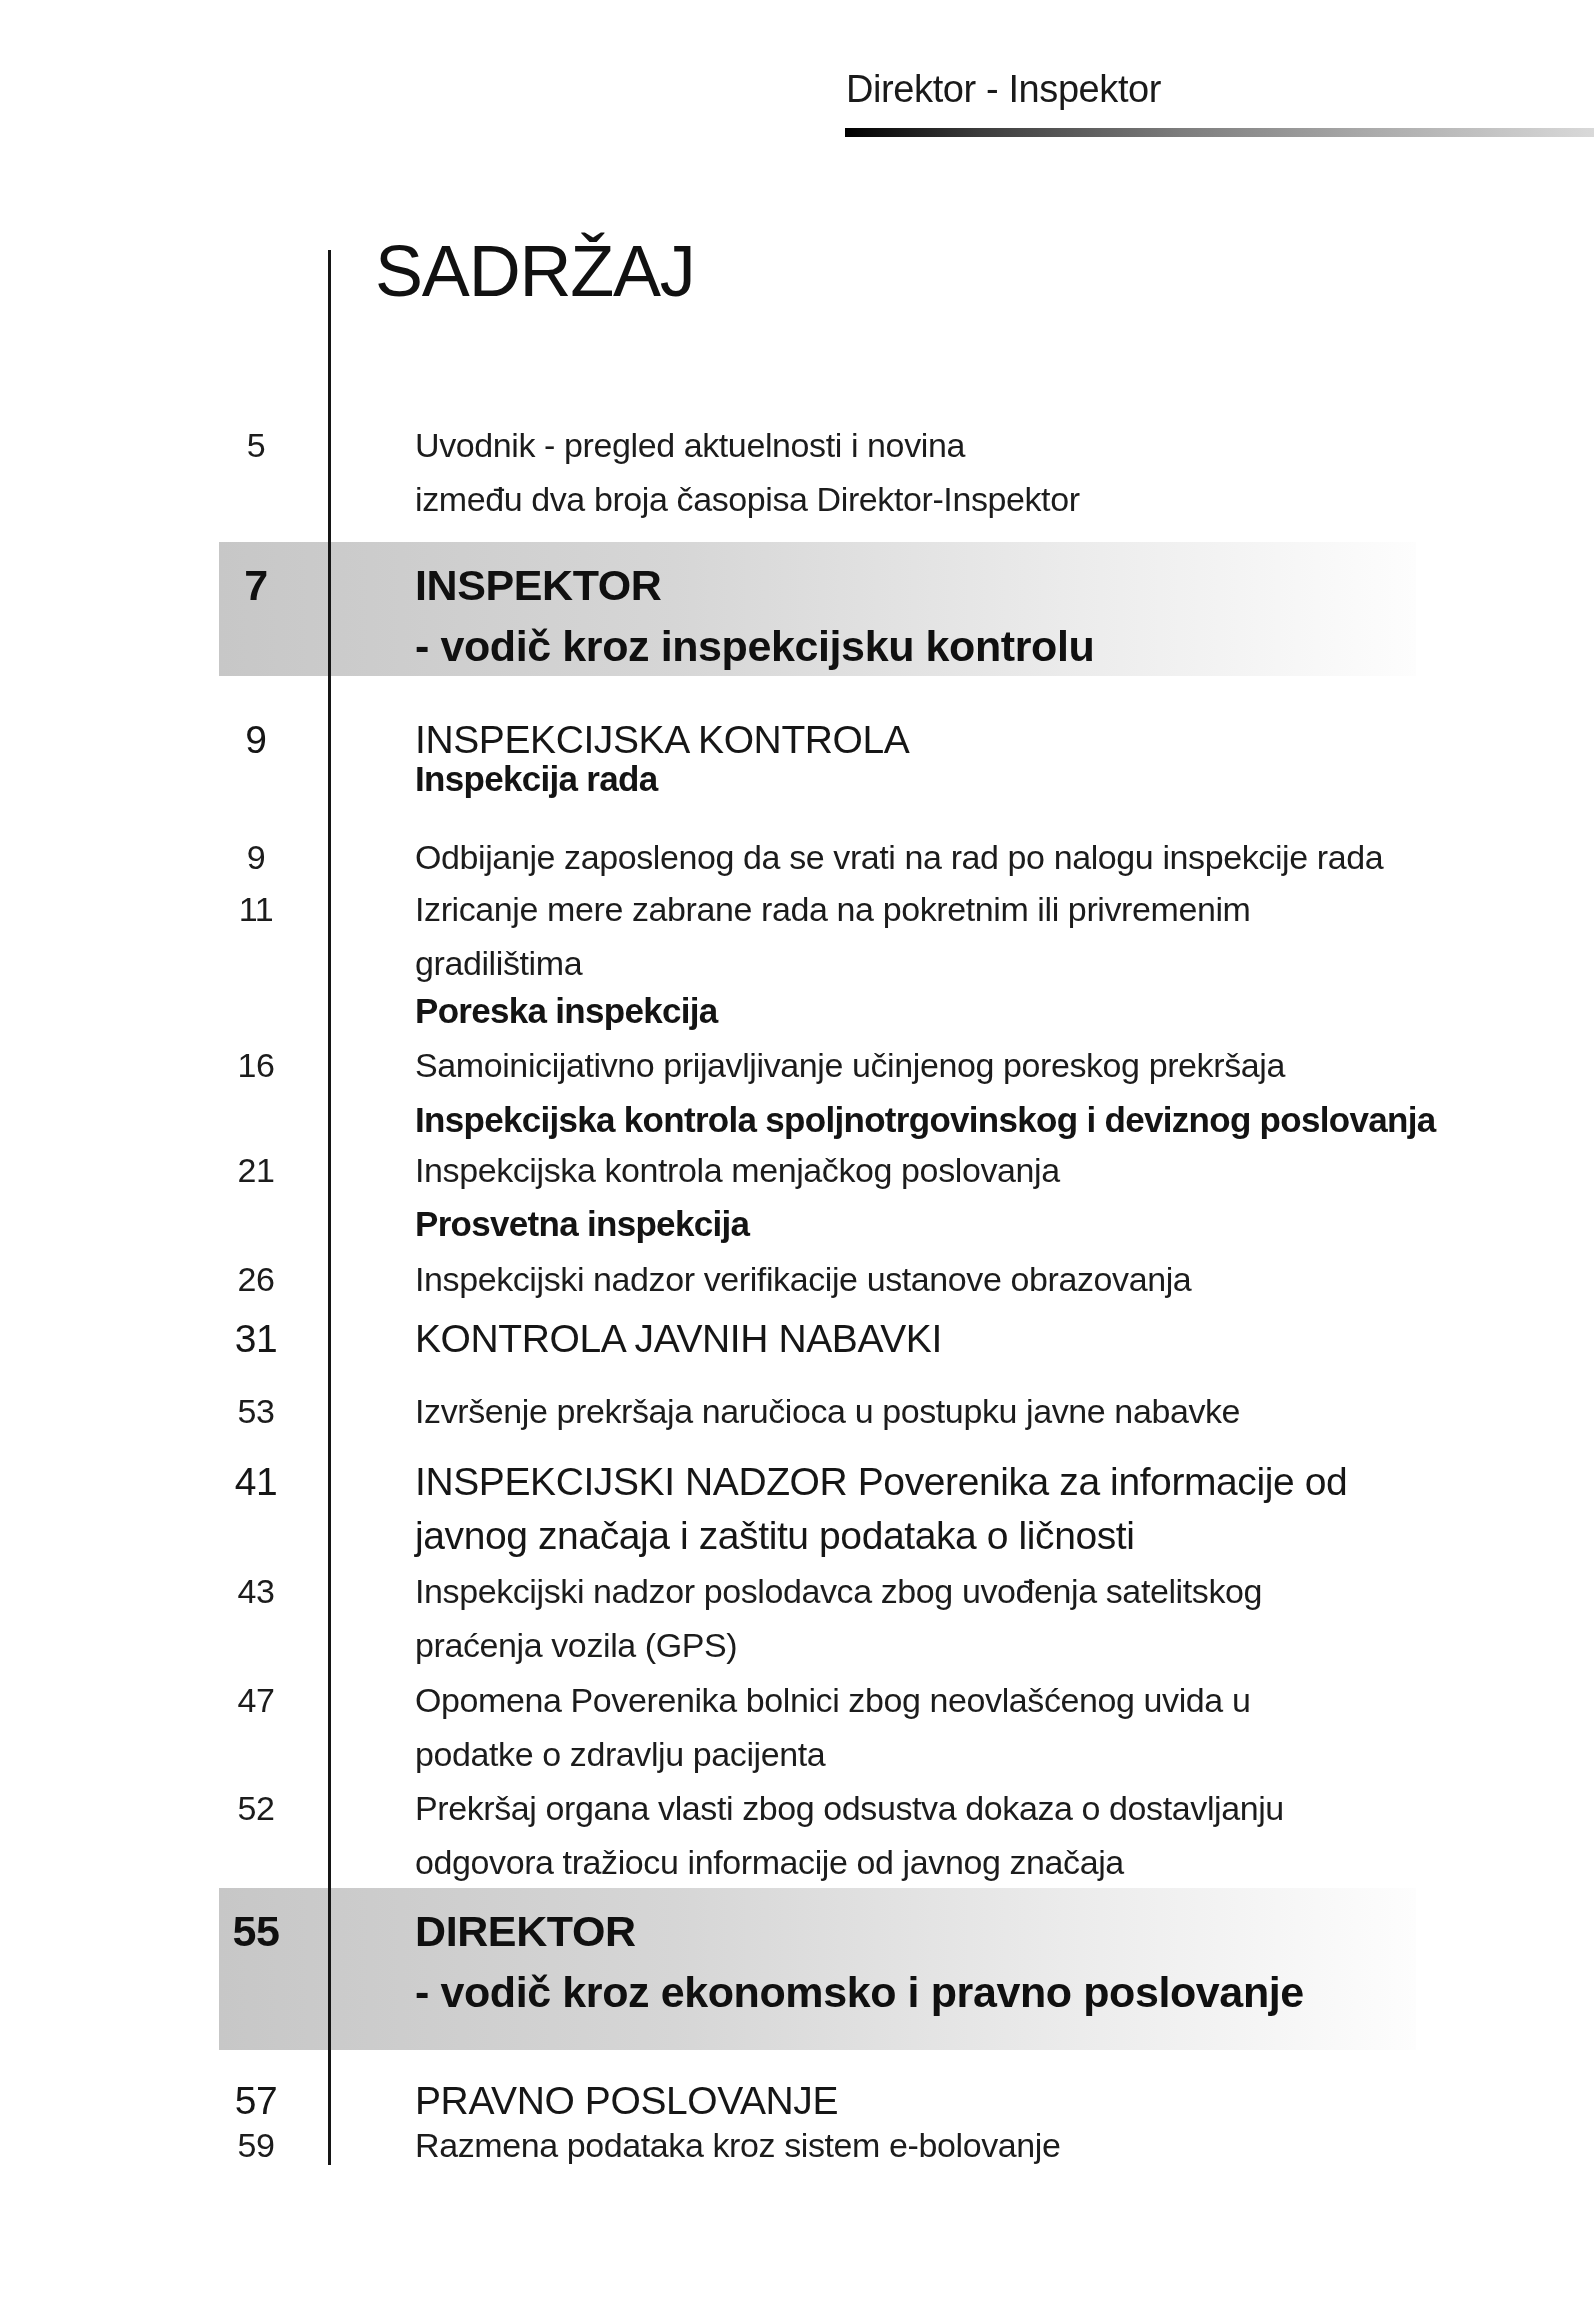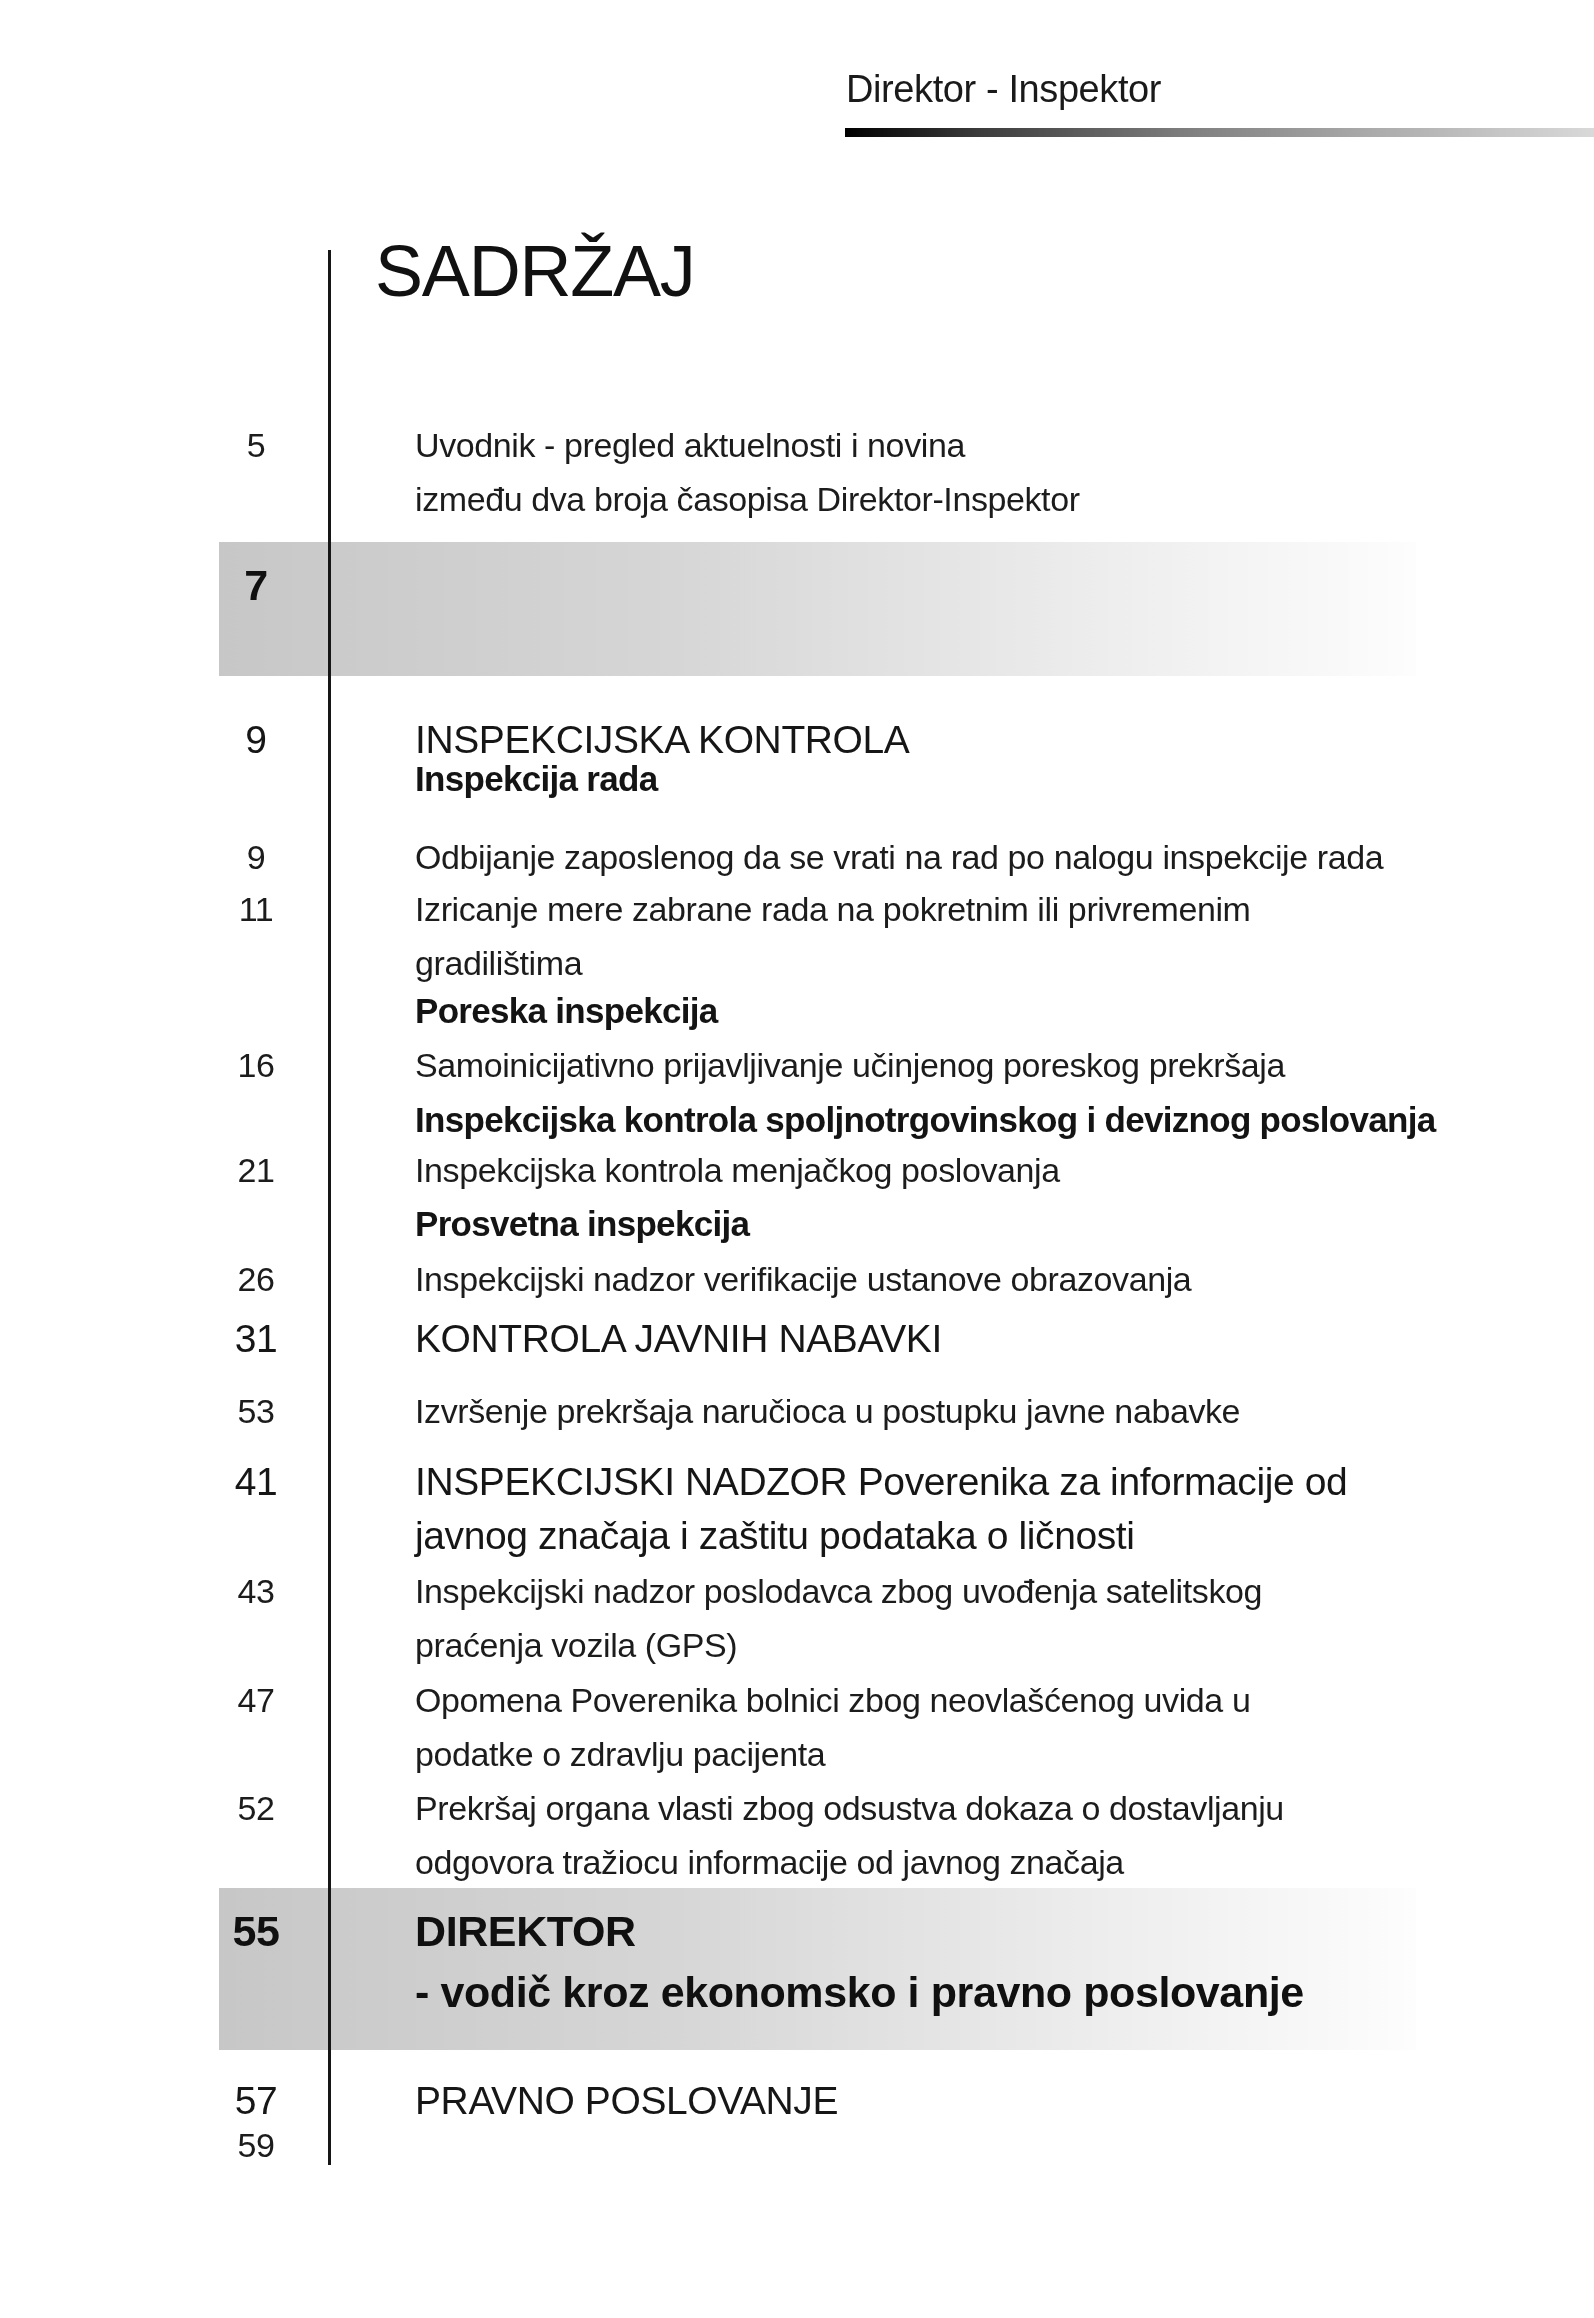--- a/index.html
+++ b/index.html
@@ -53,20 +53,22 @@
 <div class="page-title">SADRŽAJ</div>
 
 <div class="row kind-body" style="top:418px">
   <div class="num">5</div>
   <div class="txt">Uvodnik - pregled aktuelnosti i novina
 između dva broja časopisa Direktor-Inspektor</div>
 </div>
 
 <div class="row kind-feature" style="top:555px">
   <div class="num">7</div>
+  <div class="txt">INSPEKTOR
+- vodič kroz inspekcijsku kontrolu</div>
 </div>
 
 <div class="row kind-section" style="top:713px">
   <div class="num">9</div>
   <div class="txt">INSPEKCIJSKA KONTROLA</div>
 </div>
 
 <div class="row kind-sub" style="top:752px">
   <div class="num"></div>
   <div class="txt">Inspekcija rada</div>
@@ -153,14 +155,15 @@
 - vodič kroz ekonomsko i pravno poslovanje</div>
 </div>
 
 <div class="row kind-section" style="top:2074px">
   <div class="num">57</div>
   <div class="txt">PRAVNO POSLOVANJE</div>
 </div>
 
 <div class="row kind-body" style="top:2118px">
   <div class="num">59</div>
+  <div class="txt">Razmena podataka kroz sistem e-bolovanje</div>
 </div>
 
 
 </body></html>

